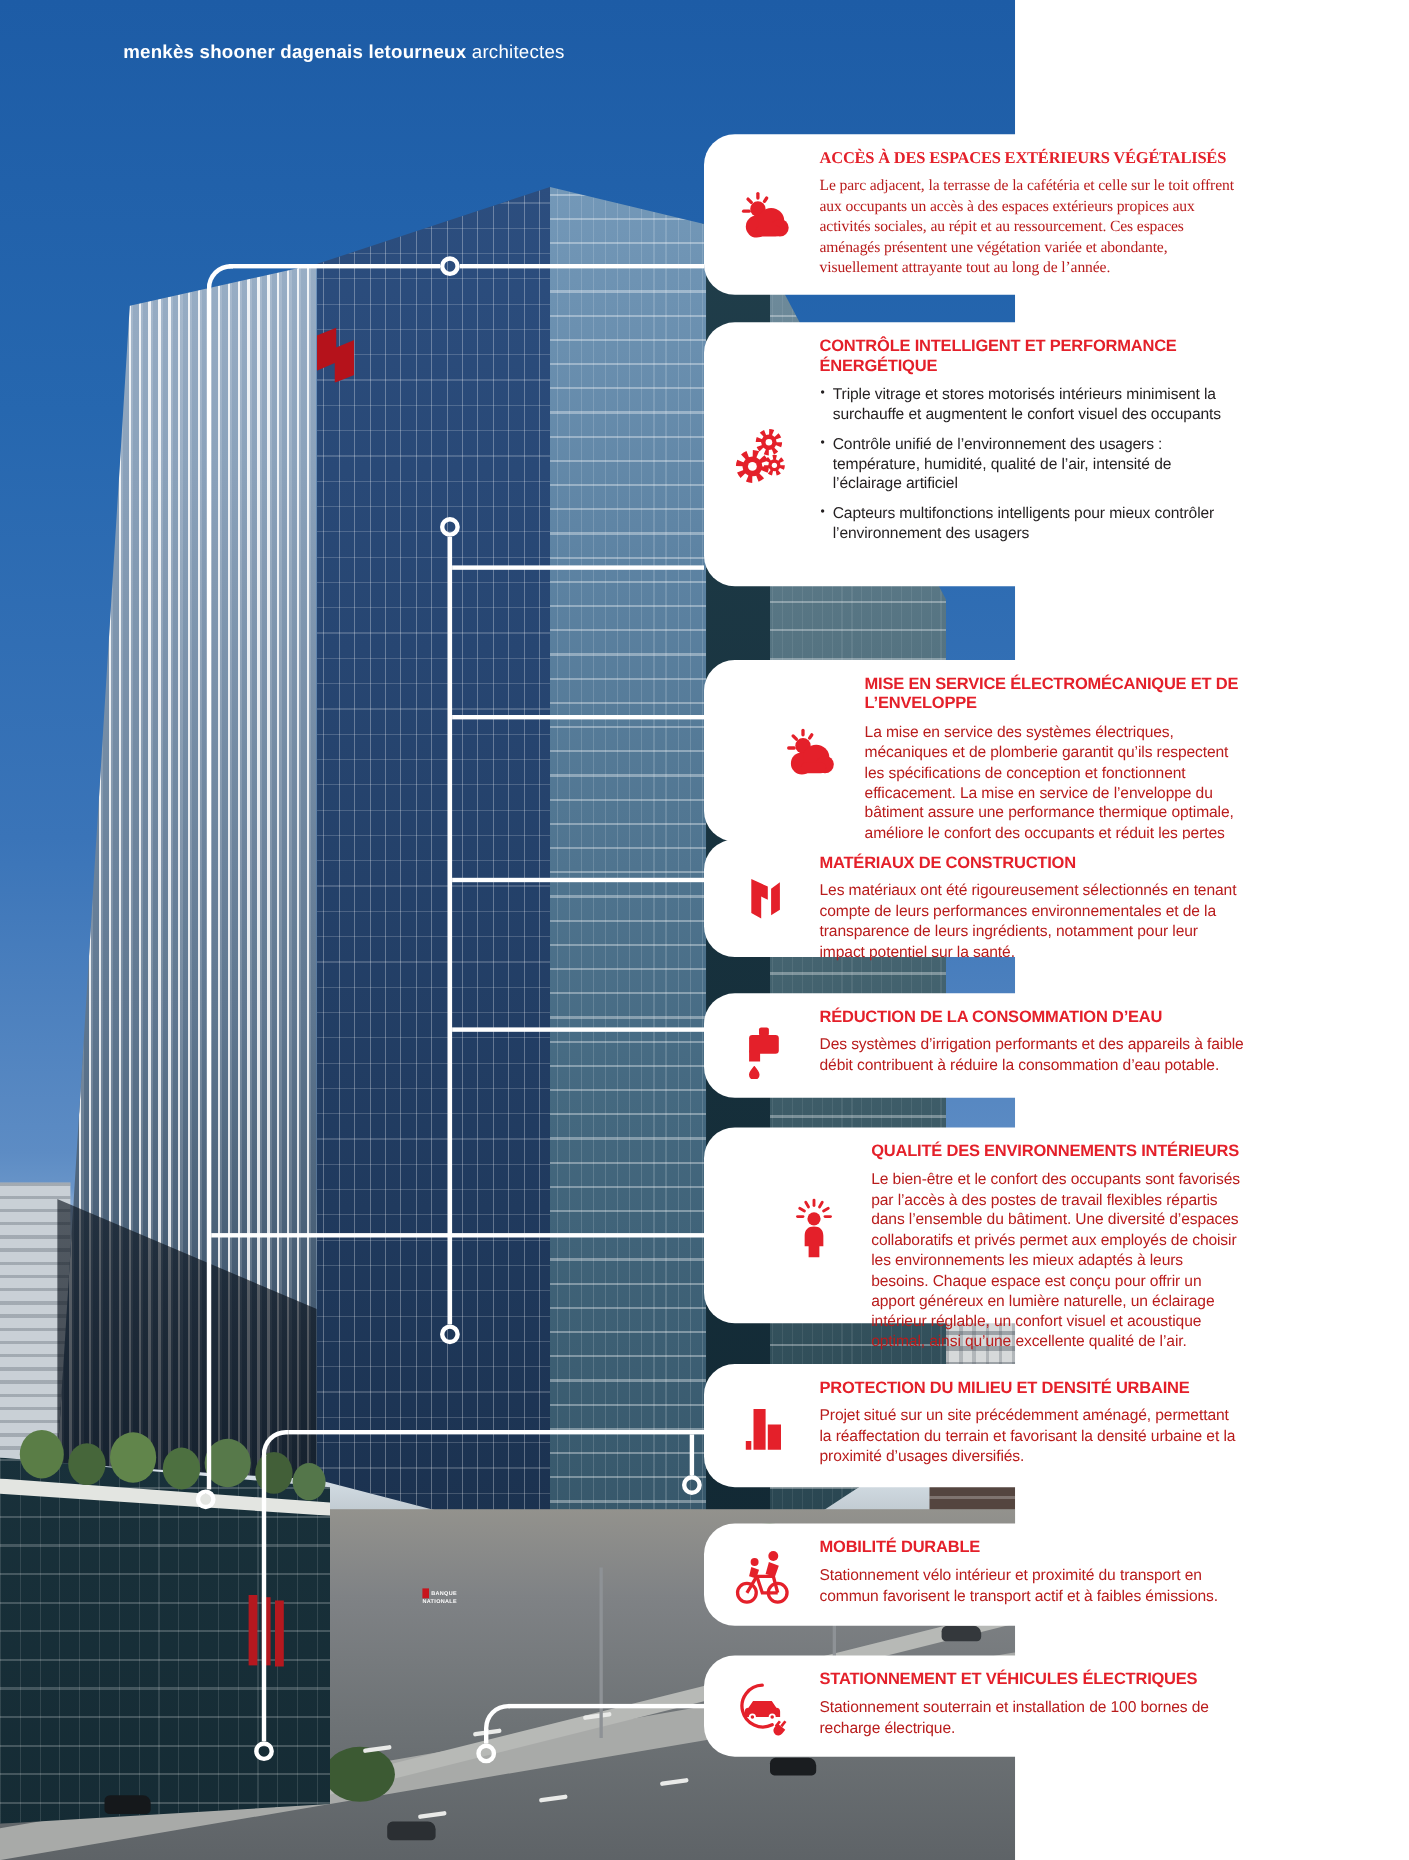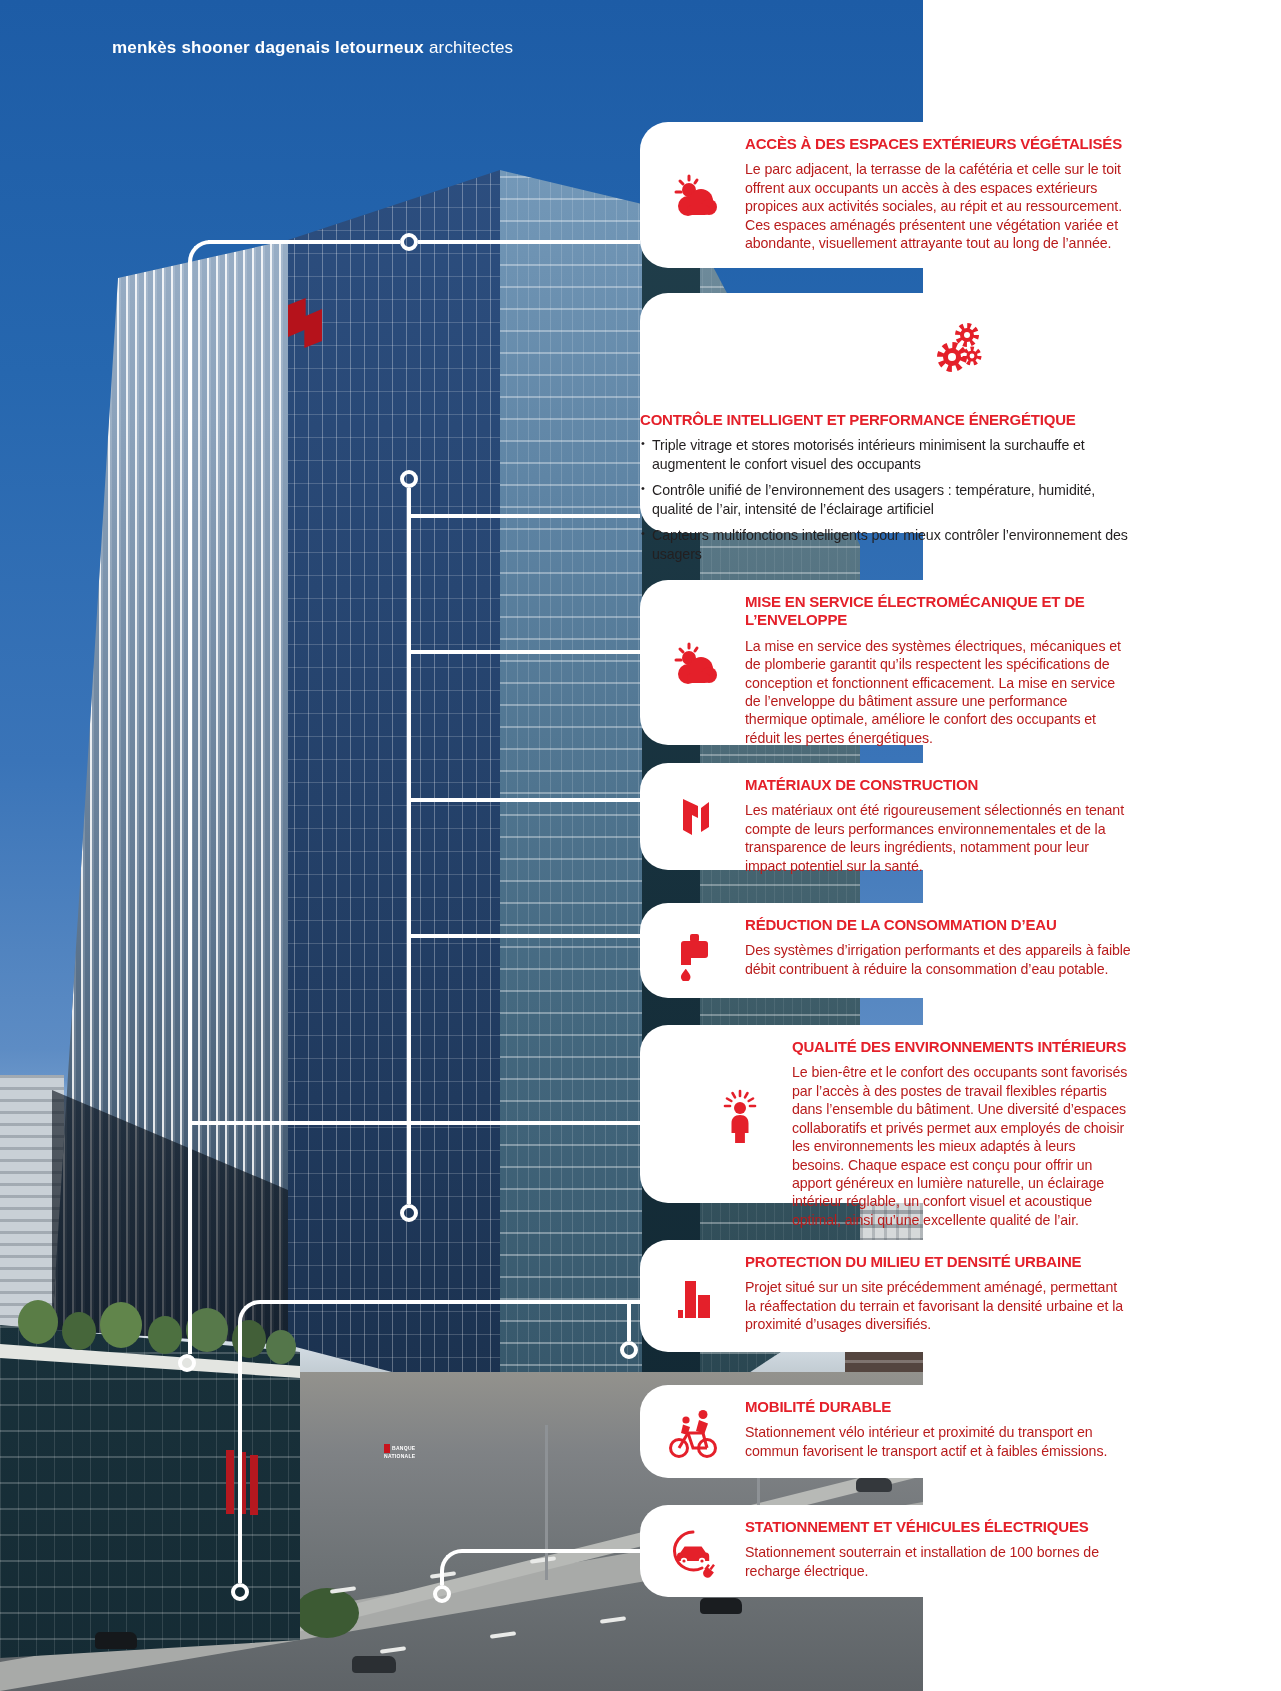--- a/index.html
+++ b/index.html
@@ -185,21 +185,21 @@
   <div class="seg" style="left:238px;top:1323px;width:4px;height:260px;"></div>
   <div class="ring" style="left:231px;top:1583px;"></div>
   <div class="seg" style="left:627px;top:1304px;width:4px;height:37px;"></div>
   <div class="ring" style="left:620px;top:1341px;"></div>
 
   <div class="seg" style="left:462px;top:1549px;width:178px;height:4px;"></div>
   <div class="corner" style="left:440px;top:1549px;"></div>
   <div class="seg" style="left:440px;top:1572px;width:4px;height:13px;"></div>
   <div class="ring" style="left:433px;top:1585px;"></div>
 
-  <div class="card" style="top:122px;height:146px;">
+  <div class="card" style="top:122px;height:146px;font-family:Liberation Serif, serif;">
     <div class="icon-box">
       <svg viewBox="0 0 60 60">
         <g stroke="#e4202a" stroke-width="3" stroke-linecap="round">
           <line x1="13" y1="27" x2="18" y2="27"></line>
             <line x1="17" y1="16" x2="20" y2="19"></line>
           <line x1="26" y1="11" x2="26" y2="15"></line>
             <line x1="34" y1="15" x2="32" y2="18"></line>
         </g>
         <g fill="#e4202a">
           <circle cx="26" cy="25" r="7"></circle>
@@ -209,21 +209,21 @@
           <rect x="24" y="40" width="23" height="10" rx="5"></rect>
         </g>
       </svg>
     </div>
     <div class="card-content">
       <h3 class="card-title">ACCÈS À DES ESPACES EXTÉRIEURS VÉGÉTALISÉS</h3>
       <p class="card-body">Le parc adjacent, la terrasse de la cafétéria et celle sur le toit offrent aux occupants un accès à des espaces extérieurs propices aux activités sociales, au répit et au ressourcement. Ces espaces aménagés présentent une végétation variée et abondante, visuellement attrayante tout au long de l’année.</p>
     </div>
   </div>
 
-  <div class="card" style="top:293px;height:240px;flex-direction:column;">
+  <div class="card" style="top:293px;height:240px;">
     <div class="icon-box">
       <svg viewBox="0 0 60 60">
         <circle cx="36" cy="19" r="9" fill="none" stroke="#e4202a" stroke-width="6" stroke-dasharray="3.5 3.56"></circle>
         <circle cx="36" cy="19" r="7" fill="#e4202a"></circle>
           <circle cx="36" cy="19" r="3" fill="#fff"></circle>
         <circle cx="21" cy="41" r="11.5" fill="none" stroke="#e4202a" stroke-width="7" stroke-dasharray="4.5 4.53"></circle>
         <circle cx="21" cy="41" r="9" fill="#e4202a"></circle>
           <circle cx="21" cy="41" r="4" fill="#fff"></circle>
         <circle cx="41" cy="40" r="7" fill="none" stroke="#e4202a" stroke-width="5" stroke-dasharray="3.1 3.18"></circle>
         <circle cx="41" cy="40" r="5.5" fill="#e4202a"></circle>
@@ -233,21 +233,21 @@
     <div class="card-content">
       <h3 class="card-title">CONTRÔLE INTELLIGENT ET PERFORMANCE ÉNERGÉTIQUE</h3>
       <ul class="card-bullets">
         <li>Triple vitrage et stores motorisés intérieurs minimisent la surchauffe et augmentent le confort visuel des occupants</li>
         <li>Contrôle unifié de l’environnement des usagers : température, humidité, qualité de l’air, intensité de l’éclairage artificiel</li>
         <li>Capteurs multifonctions intelligents pour mieux contrôler l’environnement des usagers</li>
       </ul>
     </div>
   </div>
 
-  <div class="card" style="top:580px;height:165px;">
+  <div class="card" style="top:600px;height:165px;padding-left:41px;">
     <div class="icon-box">
       <svg viewBox="0 0 60 60">
         <g stroke="#e4202a" stroke-width="3" stroke-linecap="round">
           <line x1="13" y1="27" x2="18" y2="27"></line>
             <line x1="17" y1="16" x2="20" y2="19"></line>
           <line x1="26" y1="11" x2="26" y2="15"></line>
             <line x1="34" y1="15" x2="32" y2="18"></line>
         </g>
         <g fill="#e4202a">
           <circle cx="26" cy="25" r="7"></circle>

